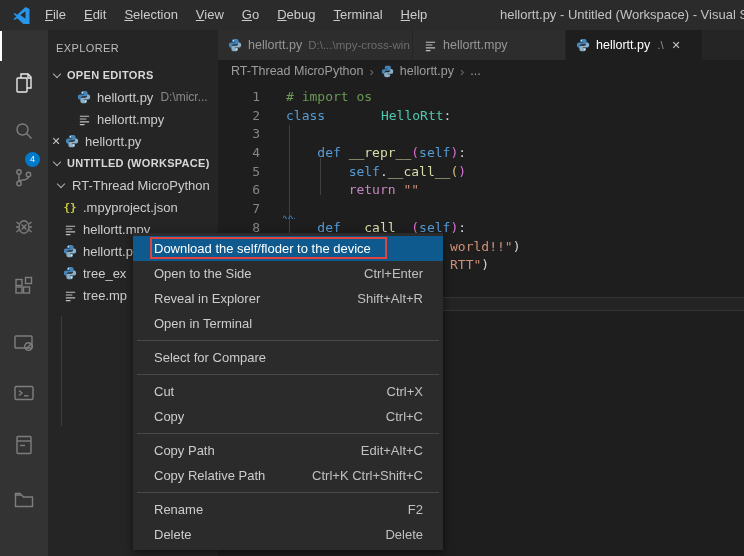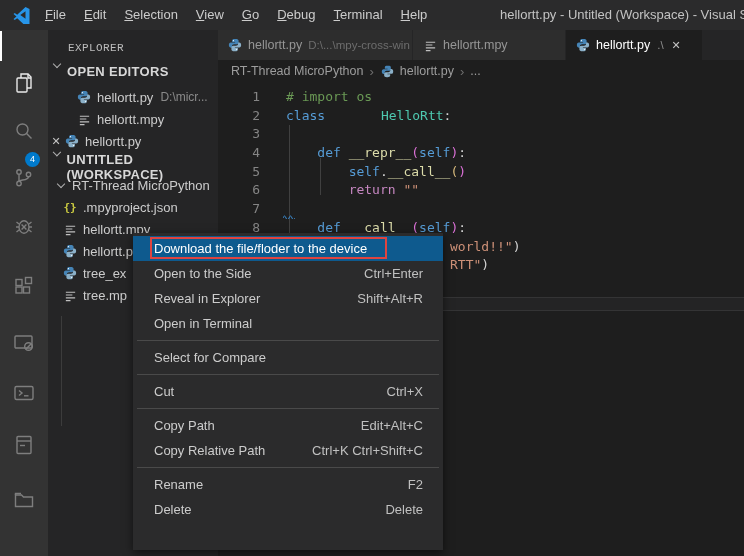--- a/index.html
+++ b/index.html
@@ -20,22 +20,22 @@
   .ab-ind { position:absolute; left:0; top:1px; width:2px; height:30px; background:#ffffff; }
   .ab-icon { position:absolute; left:12px; width:24px; height:24px; }
   .ab-icon svg { stroke:#7e7e7e; fill:none; stroke-width:1.4; }
   .ab-icon.active svg { stroke:#eaeaea; }
   .scm-badge { position:absolute; left:25px; top:122px; width:15px; height:15px; border-radius:50%;
                background:#007acc; color:#fff; font-size:9px; line-height:15px; text-align:center; z-index:2; }
 
   
   .sidebar { position:absolute; left:48px; top:30px; width:170px; height:526px; background:#252526;
              overflow:hidden; font-size:13px; color:#cccccc; }
-  .sb-title { height:34px; line-height:36px; padding-left:20px; font-size:11px; color:#bcbcbc; letter-spacing:.4px;font-family:Liberation Mono, monospace; }
-  .sb-sect { height:22px; display:flex; font-size:13px; font-weight:bold; color:#d8d8d8; letter-spacing:.3px; }
+  .sb-title { height:34px; line-height:36px; padding-left:8px; font-size:11px; color:#bcbcbc; letter-spacing:.4px; }
+  .sb-sect { height:22px; display:flex; align-items:center; font-size:11px; font-weight:bold; color:#d8d8d8; letter-spacing:.3px; }
   .sb-row { height:22px; display:flex; align-items:center; white-space:nowrap; overflow:hidden; }
   .chev { width:6px; height:6px; border-right:1.3px solid #b0b0b0; border-bottom:1.3px solid #b0b0b0;
           display:inline-block; transform:rotate(45deg); margin-top:-3px; }
   .sb-sect .chev { margin-left:6px; margin-right:7px; }
   .close-x { width:16px; text-align:center; color:#c5c5c5; font-size:11px; }
   .slot { width:16px; }
   .fic { width:16px; height:16px; display:inline-flex; align-items:center; justify-content:center; margin:0 5px 0 12px; flex:none; }
   .sb-row .name { color:#cccccc; }
   .sb-row .path { color:#8a8a8a; margin-left:7px; font-size:12px; }
   .json-ic { color:#cbcb41; font-family:"DejaVu Sans Mono",monospace; font-size:11px; font-weight:bold; }
@@ -380,21 +380,21 @@
   <div class="frag f9"><span class="c-str">world!!"</span><span class="c-pl">)</span></div>
   <div class="frag f10"><span class="c-str">RTT"</span><span class="c-pl">)</span></div>
 </div>
 
 <div class="sash-band"></div>
 <div class="hline hl1"></div>
 <div class="hline hl2"></div>
 
 <div class="ctxmenu">
   <div class="mi hl">
-    <span class="lbl">Download the file/floder to the device</span>
+    <span class="lbl">Download the self/floder to the device</span>
   </div>
   <div class="mi">
     <span class="lbl">Open to the Side</span>
     <span class="sc">Ctrl+Enter</span>
   </div>
   <div class="mi">
     <span class="lbl">Reveal in Explorer</span>
     <span class="sc">Shift+Alt+R</span>
   </div>
   <div class="mi">
@@ -402,20 +402,24 @@
   </div>
   <div class="msep"></div>
   <div class="mi">
     <span class="lbl">Select for Compare</span>
   </div>
   <div class="msep"></div>
   <div class="mi">
     <span class="lbl">Cut</span>
     <span class="sc">Ctrl+X</span>
   </div>
+  <div class="mi">
+    <span class="lbl">Copy</span>
+    <span class="sc">Ctrl+C</span>
+  </div>
   <div class="msep"></div>
   <div class="mi">
     <span class="lbl">Copy Path</span>
     <span class="sc">Edit+Alt+C</span>
   </div>
   <div class="mi">
     <span class="lbl">Copy Relative Path</span>
     <span class="sc">Ctrl+K Ctrl+Shift+C</span>
   </div>
   <div class="msep"></div>

